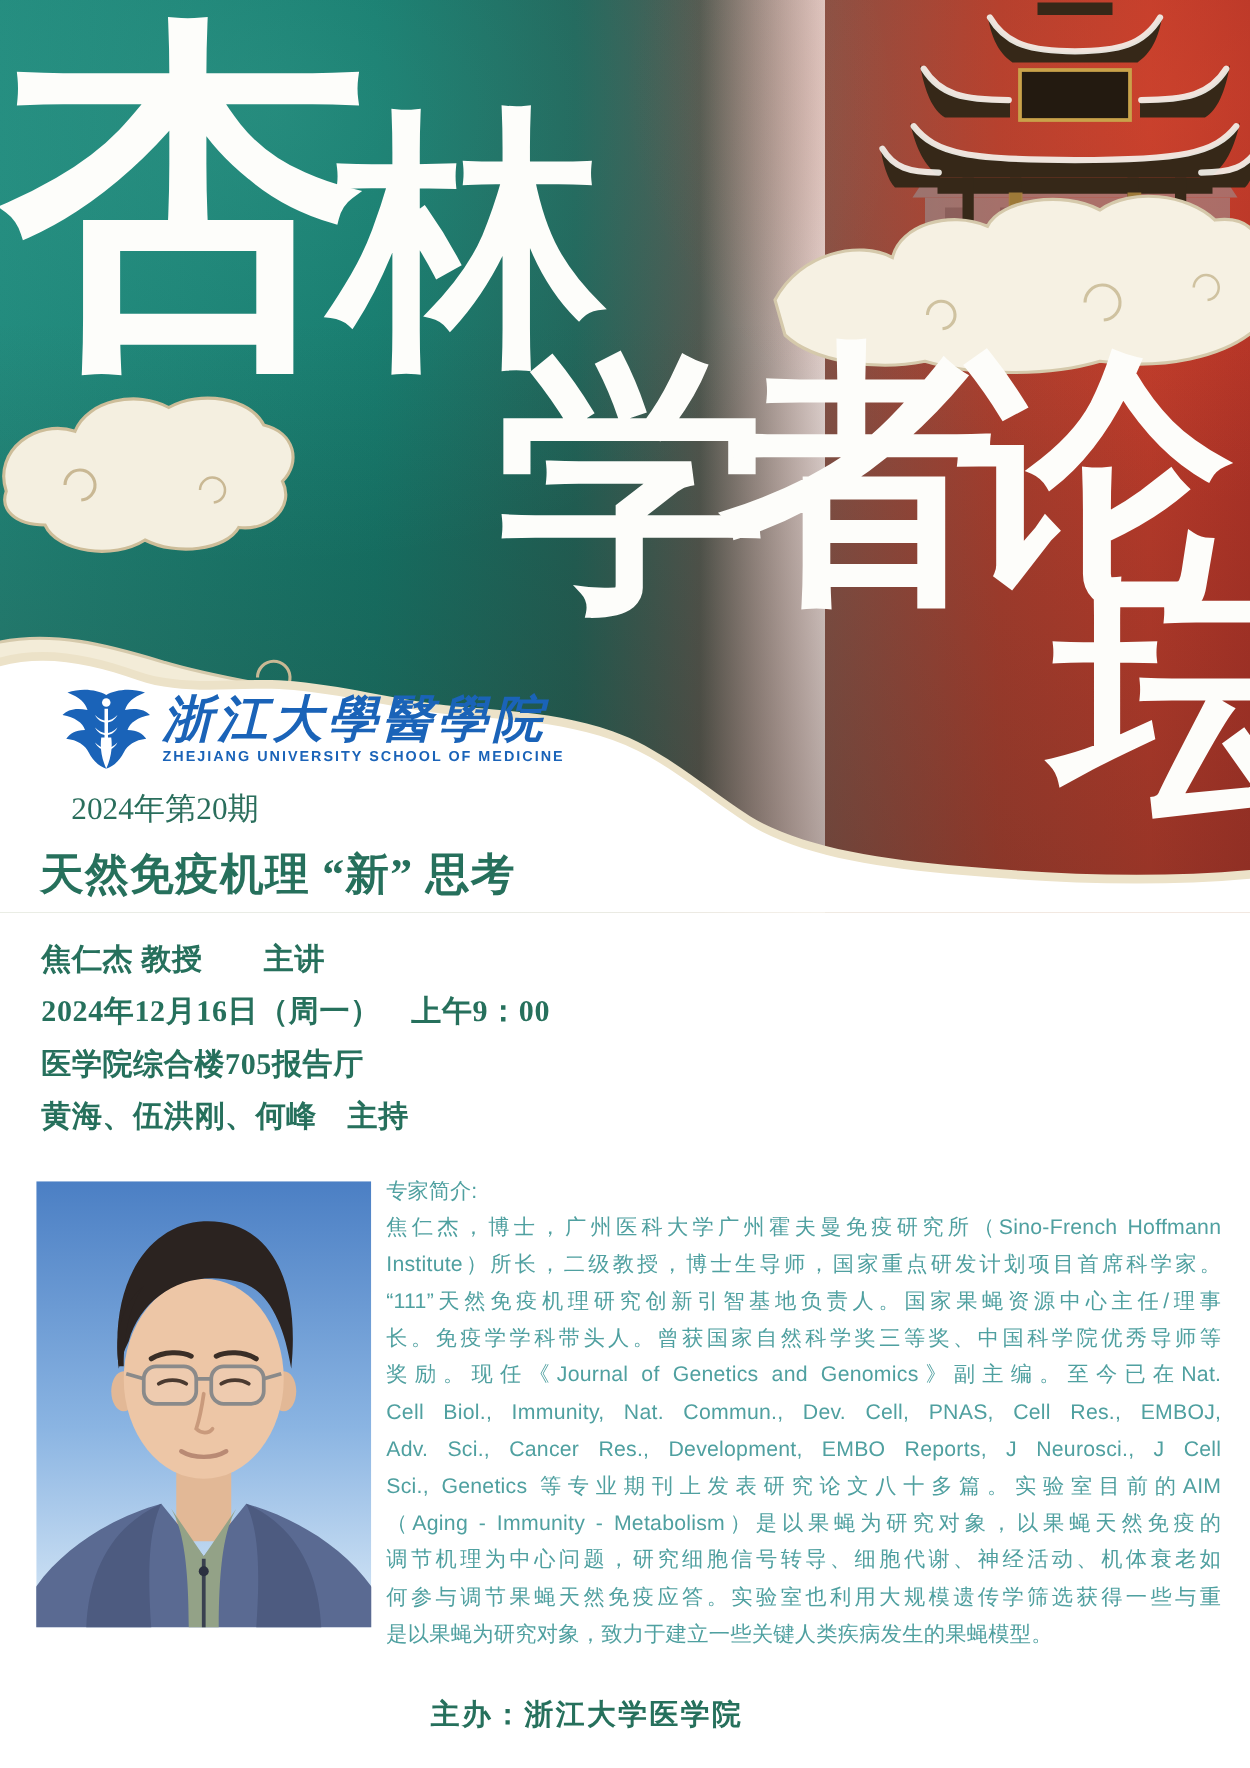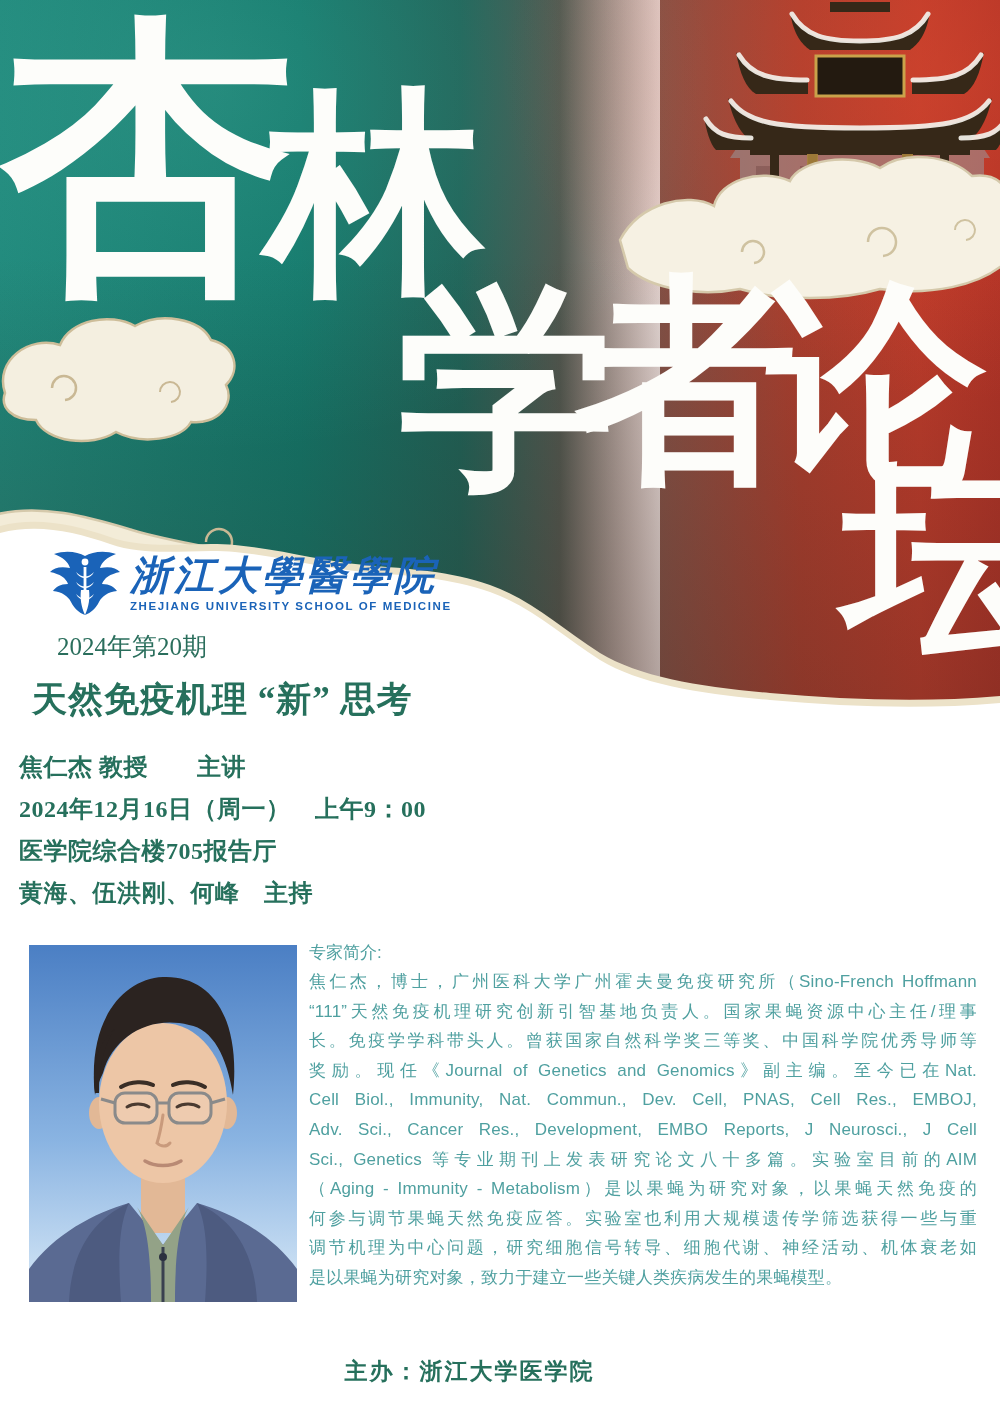--- a/index.html
+++ b/index.html
@@ -17,21 +17,21 @@
   .char-tan{left:843px;top:458px;font-size:206px;}
   .logo-row{position:absolute;left:48px;top:550px;display:flex;align-items:center;}
   .logo-texts{margin-left:8px;}
   .logo-cn{font-family:"Liberation Serif","DejaVu Serif",serif;font-weight:700;font-style:italic;
            color:#1a63b8;font-size:40px;line-height:44px;letter-spacing:4px;}
   .logo-en{color:#1a63b8;font-size:11.5px;font-weight:700;letter-spacing:1.6px;margin-top:2px;}
   .issue{position:absolute;left:57px;top:630px;color:#2a6e5c;font-size:25px;
          font-family:"Liberation Serif","DejaVu Serif",serif;}
   .talk-title{position:absolute;left:32px;top:676px;color:#26705c;font-size:35px;font-weight:700;
               font-family:"Liberation Serif","DejaVu Serif",serif;letter-spacing:1px;margin:0;}
-  .info-line{position:absolute;left:19px;color:#26705c;font-size:24px;font-weight:700;
+  .info-line{position:absolute;left:33px;color:#26705c;font-size:24px;font-weight:700;
              font-family:"Liberation Serif","DejaVu Serif",serif;letter-spacing:0.5px;text-align:center;}
   .line-speaker{top:751px;}
   .line-datetime{top:793px;}
   .line-venue{top:835px;}
   .line-hosts{top:877px;}
   .photo{position:absolute;left:29px;top:945px;width:268px;height:357px;}
   .bio{position:absolute;left:309px;top:938px;width:668px;color:#4fa0a0;}
   .bio-heading{font-size:17px;line-height:29px;}
   .bio-line{font-size:17px;line-height:29.6px;text-align:justify;text-align-last:justify;
             letter-spacing:0.2px;white-space:nowrap;}
@@ -221,27 +221,28 @@
 
       <path d="M134 170 C132 184 130 192 128 198 C132 202 138 202 141 198" stroke="#c99a7c" stroke-width="3" fill="none" stroke-linecap="round"></path>
       <path d="M116 216 C126 222 142 222 152 216" stroke="#b98a74" stroke-width="3.5" fill="none" stroke-linecap="round"></path>
     </svg>
   </div>
 
   <div class="bio">
     <div class="bio-heading">专家简介:</div>
     <div>
         <div class="bio-line">焦仁杰，博士，广州医科大学广州霍夫曼免疫研究所（Sino-French Hoffmann</div>
+        <div class="bio-line">Institute）所长，二级教授，博士生导师，国家重点研发计划项目首席科学家。</div>
         <div class="bio-line">“111”天然免疫机理研究创新引智基地负责人。国家果蝇资源中心主任/理事</div>
         <div class="bio-line">长。免疫学学科带头人。曾获国家自然科学奖三等奖、中国科学院优秀导师等</div>
         <div class="bio-line">奖励。现任《Journal of Genetics and Genomics》副主编。至今已在Nat.</div>
         <div class="bio-line">Cell Biol., Immunity, Nat. Commun., Dev. Cell, PNAS, Cell Res., EMBOJ,</div>
         <div class="bio-line">Adv. Sci., Cancer Res., Development, EMBO Reports, J Neurosci., J Cell</div>
         <div class="bio-line">Sci., Genetics 等专业期刊上发表研究论文八十多篇。实验室目前的AIM</div>
         <div class="bio-line">（Aging - Immunity - Metabolism）是以果蝇为研究对象，以果蝇天然免疫的</div>
+        <div class="bio-line">调节机理为中心问题，研究细胞信号转导、细胞代谢、神经活动、机体衰老如</div>
         <div class="bio-line">何参与调节果蝇天然免疫应答。实验室也利用大规模遗传学筛选获得一些与重</div>
-        <div class="bio-line">调节机理为中心问题，研究细胞信号转导、细胞代谢、神经活动、机体衰老如</div>
         <div class="bio-line bio-last">是以果蝇为研究对象，致力于建立一些关键人类疾病发生的果蝇模型。</div>
       </div>
   </div>
 
   <div class="footer">主办：浙江大学医学院</div>
 </div>
 
 </body></html>

